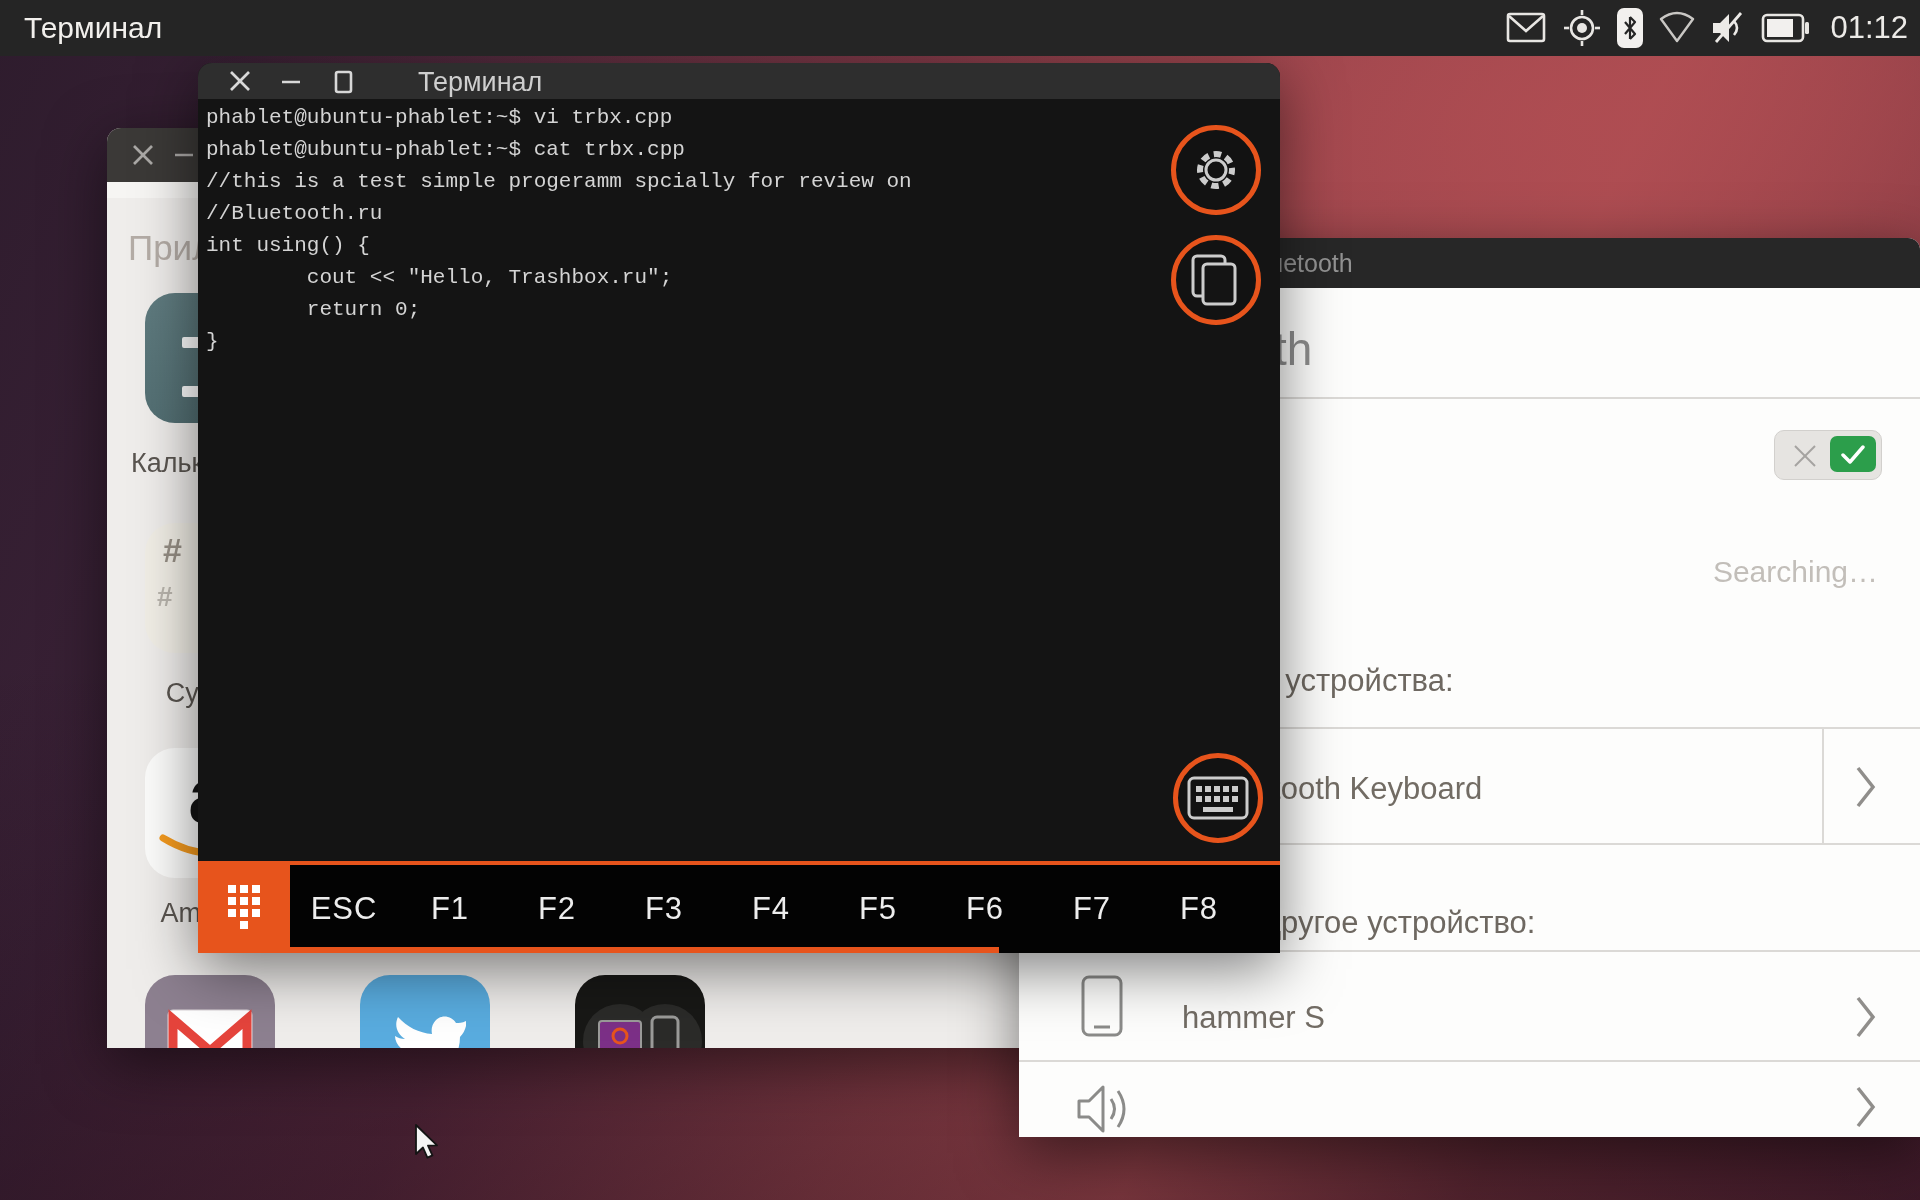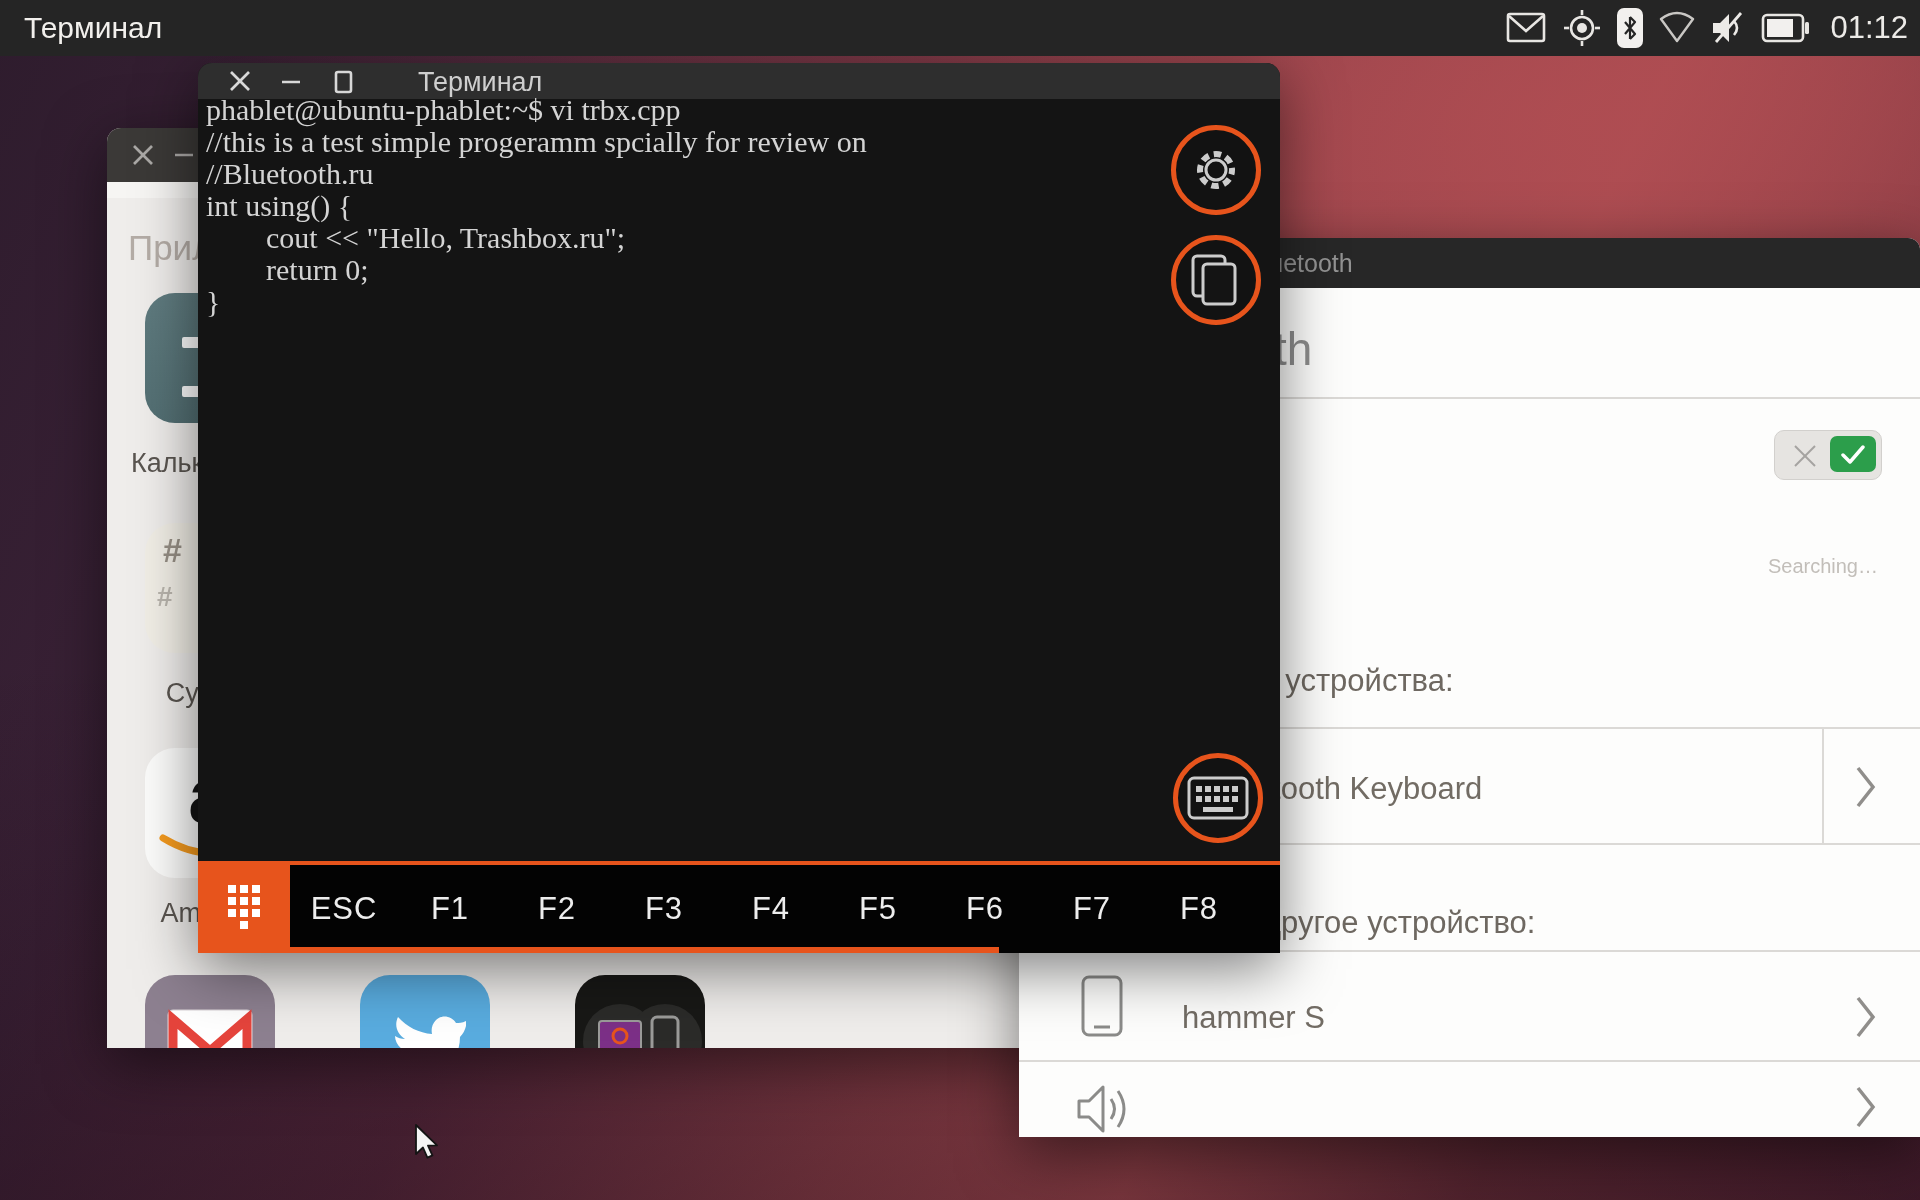--- a/index.html
+++ b/index.html
@@ -34,34 +34,34 @@
   .devices-icon{left:468px;top:847px;background:#181816;}
   
   .bt{left:1019px;top:238px;width:901px;height:899px;background:#fdfdfc;
     border-radius:12px 12px 0 0;overflow:hidden;}
   .bt-header{position:absolute;left:0;top:0;width:100%;height:50px;background:#272727;}
   .bt-header-title{position:absolute;left:228px;top:0;line-height:50px;font-size:25px;color:#939393;}
   .bt-page-title{position:absolute;left:99px;top:84px;font-size:46px;font-weight:300;color:#8d8d8d;}
   .bt-div{position:absolute;left:0;width:100%;height:2px;background:#dbd9d6;}
   .bt-label{position:absolute;font-size:31px;color:#6e6861;white-space:nowrap;}
   .bt-device{position:absolute;font-size:31px;color:#726c64;white-space:nowrap;}
-  .bt-status{position:absolute;right:42px;top:317px;font-size:20px;color:#c2beb9;}
+  .bt-status{position:absolute;right:42px;top:317px;font-size:30px;color:#c2beb9;}
   .bt-chevron{position:absolute;left:836px;}
   .bt-vdiv{position:absolute;left:803px;width:2px;background:#dbd9d6;}
   .bt-switch{position:absolute;left:755px;top:192px;width:106px;height:48px;background:#e6e4e1;
     border:1px solid #d2d0cd;border-radius:10px;}
   .bt-switch-on{position:absolute;right:5px;top:5px;width:46px;height:36px;background:#2c9e4b;border-radius:7px;}
   
   .term{left:198px;top:63px;width:1082px;height:890px;background:#141414;
     border-radius:14px 14px 0 0;overflow:hidden;}
   .term-titlebar{position:absolute;left:0;top:0;width:100%;height:36px;background:#2e2e2e;}
   .term-title{position:absolute;left:220px;top:0;line-height:38px;font-size:27px;color:#cfcfcf;}
   .ticon{position:absolute;top:7px;}
-  .term-lines{position:absolute;left:8px;top:31px;font-family:Liberation Serif, serif;
-    font-size:30px;line-height:32px;color:#d4d4d4;}
+  .term-lines{position:absolute;left:8px;top:39px;font-family:Liberation Mono, monospace;
+    font-size:21px;line-height:32px;color:#d4d4d4;}
   .term-lines pre{margin:0;font:inherit;white-space:pre;}
   .blockcursor{display:inline-block;width:15px;height:25px;background:#a3a3a3;vertical-align:-4px;}
   .circle-btn{position:absolute;width:80px;height:80px;border-radius:50%;
     border:5px solid #e7541c;background:rgba(10,10,10,.25);display:flex;align-items:center;justify-content:center;}
   .keyrow-border{position:absolute;left:0;top:798px;width:100%;height:4px;background:#e7541c;}
   .keyrow{position:absolute;left:0;top:802px;width:100%;height:88px;background:#030303;}
   .gridbtn{position:absolute;left:0;top:0;width:92px;height:88px;background:#e7541c;
     display:flex;align-items:center;justify-content:center;}
   .key{position:absolute;top:0;transform:translateX(-50%);line-height:88px;
     font-size:31px;font-weight:300;color:#ededed;letter-spacing:1px;}
@@ -211,20 +211,21 @@
           <line x1="2" y1="12" x2="20" y2="12" stroke="#d8d8d8" stroke-width="2.6"></line>
         </svg>
       <svg class="ticon" style="left:136px" width="20" height="24">
           <rect x="2" y="2" width="15" height="20" rx="2" fill="none" stroke="#d8d8d8" stroke-width="2.6"></rect>
         </svg>
       <div class="term-title">Терминал</div>
     </div>
 
     <div class="term-lines">
       <pre>phablet@ubuntu-phablet:~$ vi trbx.cpp</pre>
+      <pre>phablet@ubuntu-phablet:~$ cat trbx.cpp</pre>
       <pre>//this is a test simple progeramm spcially for review on</pre>
       <pre>//Bluetooth.ru</pre>
       <pre>int using() {</pre>
       <pre>        cout &lt;&lt; "Hello, Trashbox.ru";</pre>
       <pre>        return 0;</pre>
       <pre>}</pre>
     </div>
 
     <div class="circle-btn" style="left:973px;top:62px">
       <svg width="56" height="56" viewBox="0 0 56 56">

